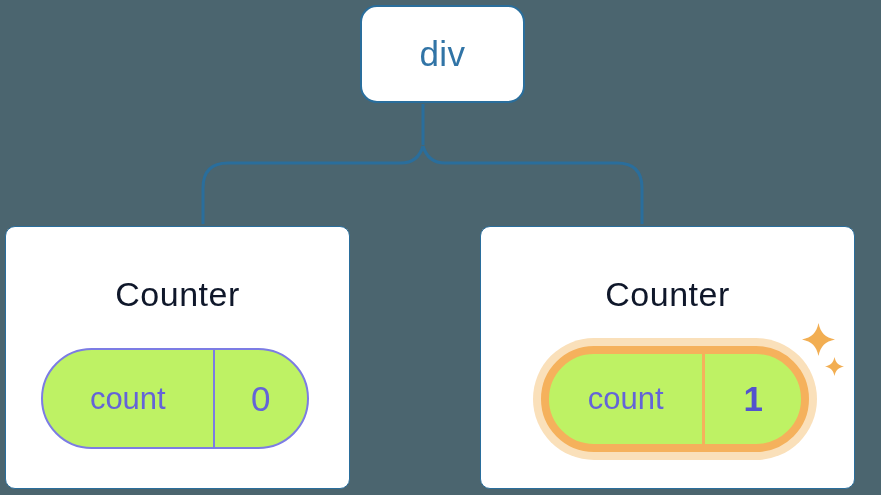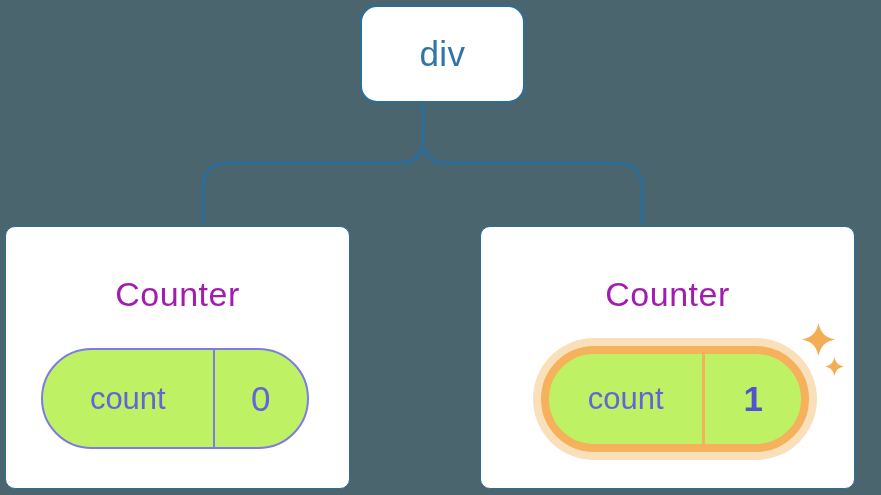--- a/index.html
+++ b/index.html
@@ -43,21 +43,21 @@
   }
   .card.left  { left: 5px;   top: 226px; width: 345px; height: 263px; }
   .card.right { left: 480px; top: 226px; width: 375px; height: 263px; }
 
   .card-title {
     position: absolute;
     top: 48px; left: 0; right: 0;
     text-align: center;
     font-size: 34px;
     font-weight: 500;
-    color: #a21caf;
+    color: #0f172a;
     letter-spacing: 0.5px;
   }
 
   
   .pill {
     position: absolute;
     display: flex;
     background: #bef264;
   }
   .pill.normal {

